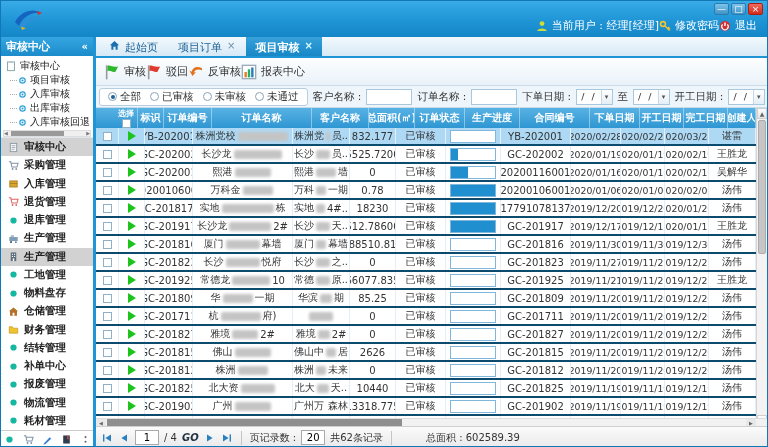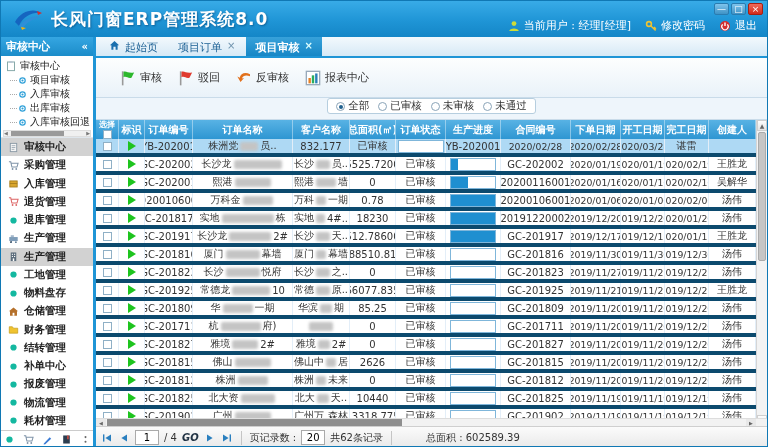--- a/index.html
+++ b/index.html
@@ -10,21 +10,21 @@
   
   .titlebar{height:36px;background:linear-gradient(180deg,#38abe7 0%,#1f95d6 55%,#1486c7 100%);
             position:relative;display:flex;align-items:center;padding-left:10px;}
   .logo{width:34px;height:26px;margin-right:6px;}
   .app-title{color:#fff;font-size:17px;font-weight:bold;letter-spacing:1px;
              text-shadow:1px 1px 2px rgba(0,60,110,.55);}
   .winctrl{position:absolute;top:2px;right:4px;display:flex;gap:2px;}
   .winbtn{width:15px;height:12px;font-size:9px;line-height:11px;text-align:center;color:#fff;
           background:linear-gradient(180deg,#7fc4ec,#3f93c6);border:1px solid #2a7cb0;border-radius:2px;cursor:pointer;}
   .winbtn.close{background:linear-gradient(180deg,#f06a5a,#d22b1c);border-color:#a81f12;}
-  .userarea{position:absolute;right:10px;top:17px;display:flex;align-items:center;gap:14px;color:#fff;font-size:11px;}
+  .userarea{position:absolute;right:10px;top:17px;display:flex;align-items:center;color:#fff;font-size:11px;}
   .userarea .uitem{display:flex;align-items:center;gap:4px;cursor:pointer;}
   
   .body{display:flex;height:411px;}
   .sidebar{width:95px;background:#fff;border-right:3px solid #1f95d6;display:flex;flex-direction:column;}
   .main{flex:1;display:flex;flex-direction:column;min-width:0;background:#fff;}
   
   .sb-search{margin:3px 2px;height:16px;border:1px solid #9fc3dc;background:#fff;display:flex;align-items:center;padding:0 2px;}
   .sb-search input{flex:1;min-width:0;border:0;outline:0;font-size:9.5px;color:#999;
                    font-family:"DejaVu Sans",sans-serif;background:transparent;}
   .sb-title{height:19px;background:linear-gradient(180deg,#35a6e2,#1b8cc9);color:#fff;font-weight:bold;
@@ -44,47 +44,47 @@
   .sb-foot{height:18px;border-top:1px solid #ccc;display:flex;align-items:center;justify-content:center;gap:8px;}
   
   .tabbar{height:21px;background:linear-gradient(180deg,#f3f9fd,#d6e9f6);border-bottom:2px solid #1f95d6;
           display:flex;align-items:flex-end;padding-left:4px;gap:2px;}
   .tab{height:19px;display:flex;align-items:flex-start;gap:5px;padding:16px 9px;font-size:11px;color:#1a5f93;
        cursor:pointer;border-radius:3px 3px 0 0;}
   .tab .x{font-size:10px;color:#6f93ad;}
   .tab.active{background:linear-gradient(180deg,#4db3e8,#1787c6);color:#fff;font-weight:bold;}
   .tab.active .x{color:#dff;}
   
-  .toolbar{height:40px;background:linear-gradient(180deg,#fdfefe,#e9f2f9);border-bottom:1px solid #c9dbe9;
-           display:flex;align-items:center;padding-left:24px;gap:16px;}
+  .toolbar{height:28px;background:linear-gradient(180deg,#fdfefe,#e9f2f9);border-bottom:1px solid #c9dbe9;
+           display:flex;align-items:center;padding-left:8px;}
   .tbtn{display:flex;align-items:center;gap:4px;font-size:11px;color:#333;cursor:pointer;}
   
   .filterbar{height:22px;background:#eef5fb;border-bottom:1px solid #c9dbe9;display:flex;align-items:center;
-             padding:0 3px;gap:5px;font-size:10.5px;color:#333;white-space:nowrap;overflow:hidden;flex-direction:column;}
+             padding:0 3px;gap:5px;font-size:10.5px;color:#333;white-space:nowrap;overflow:hidden;}
   .radio-group{background:#fff;border:1px solid #b6cedf;border-radius:3px;height:18px;display:flex;
                align-items:center;gap:9px;padding:0 8px;}
   .radio{display:flex;align-items:center;gap:3px;cursor:pointer;}
   .rdot{width:9px;height:9px;border-radius:50%;border:1px solid #8aa4b8;background:#fff;position:relative;}
   .rdot.on::after{content:"";position:absolute;left:2px;top:2px;width:4px;height:4px;border-radius:50%;background:#20618f;}
   .f-input{height:16px;border:1px solid #a9c7dd;background:#fff;font-size:10px;padding:0 2px;
            font-family:"DejaVu Sans",sans-serif;outline:0;}
   .date-box{height:16px;border:1px solid #a9c7dd;background:#fff;display:flex;align-items:center;font-size:9.5px;color:#333;}
   .date-box .dtext{padding:0 4px;letter-spacing:2px;}
   .date-box .drop{width:11px;height:100%;border-left:1px solid #c4d8e6;background:linear-gradient(180deg,#fff,#e4eef6);
                   font-size:7px;color:#555;display:flex;align-items:center;justify-content:center;cursor:pointer;}
   
   .table-wrap{position:relative;flex:1;min-height:0;display:flex;flex-direction:column;}
   :root{}
   .grid{display:grid;grid-template-columns:23px 26px 48px 100px 57px 46px 50px 55px 70px 50px 44px 44px 1fr;
         width:calc(100% - 11px);}
-  .thead{height:20px;background:linear-gradient(180deg,#58b2e4,#2e96d2);color:#fff;font-weight:bold;font-size:10px;}
+  .thead{height:20px;background:linear-gradient(180deg,#58b2e4,#2e96d2);color:#fff;font-weight:bold;font-size:10px;padding-left:19px;}
   .thead .hc{display:flex;align-items:center;justify-content:center;border-right:1px solid rgba(255,255,255,.4);
              overflow:hidden;white-space:nowrap;flex-direction:column;line-height:10px;}
   .rows{height:290px;overflow:hidden;position:relative;}
-  .trow{height:18px;background:#fff;border-bottom:4px solid #0c4a6e;color:#333;font-size:10px;cursor:pointer;}
+  .trow{height:18px;background:#fff;border-bottom:2px solid #0c4a6e;color:#333;font-size:10px;cursor:pointer;}
   .trow.sel{background:#aed9f4;}
   .trow .tc{display:flex;align-items:center;justify-content:center;overflow:hidden;white-space:nowrap;
             border-right:1px solid #e3eef8;padding:0 1px;}
   .chk{width:9px;height:9px;border:1px solid #8fb0c6;background:#fff;}
   .tri{width:0;height:0;border-left:8px solid #1ec41e;border-top:5px solid transparent;border-bottom:5px solid transparent;}
   .blur{display:inline-block;height:9px;background:#c4c4c4;filter:blur(1.5px);border-radius:2px;margin:0 2px;vertical-align:-1px;}
   .pbox{width:46px;height:13px;background:#fff;border:1px solid #7fb6da;overflow:hidden;}
   .pfill{height:100%;background:#1f8fd0;}
   .datecell{font-size:9.3px;}
   
@@ -113,21 +113,20 @@
 
 <div class="app">
 
   <div class="titlebar">
     <svg class="logo" viewBox="0 0 34 26">
       <path d="M4 16 C10 4 24 2 30 7 C22 6 12 10 8 20 Z" fill="#1565c0"></path>
       <path d="M8 20 C14 12 24 9 30 11 C22 13 14 17 12 23 Z" fill="#2e8fd8"></path>
       <path d="M26 5 L31 7 L27 9 Z" fill="#d32f2f"></path>
       <path d="M10 21 L15 22 L11 24 Z" fill="#f2b50e"></path>
     </svg>
-    <span class="app-title">长风门窗ERP管理系统8.0</span>
     <div class="winctrl">
       <div class="winbtn">—</div>
       <div class="winbtn">□</div>
       <div class="winbtn close">×</div>
     </div>
     <div class="userarea">
       <span class="uitem">
         <span class="icon">
             <svg width="12" height="12" viewBox="0 0 12 12">
               <circle cx="6" cy="3.6" r="2.4" fill="#cddc39"></circle>
@@ -544,20 +543,24 @@
         <div class="rows" id="rows">
             <div class="trow grid sel">
               <div class="tc">
                 <span class="chk"></span>
               </div>
               <div class="tc">
                 <span class="tri"></span>
               </div>
               <div class="tc">YB-202001</div>
               <div class="tc">
+                <span>株洲党校</span>
+                <span class="blur" style="width: 50px;"></span>
+              </div>
+              <div class="tc">
                 <span>株洲党</span>
                 <span class="blur" style="width: 18px;"></span>
                 <span>员..</span>
               </div>
               <div class="tc">832.177</div>
               <div class="tc">已审核</div>
               <div class="tc">
                 <span class="pbox">
                   <span class="pfill" style="display: block; width: 0%;"></span>
                 </span>
@@ -676,21 +679,21 @@
                 <span class="blur" style="width: 14px;"></span>
                 <span>4#..</span>
               </div>
               <div class="tc">18230</div>
               <div class="tc">已审核</div>
               <div class="tc">
                 <span class="pbox">
                   <span class="pfill" style="display: block; width: 100%;"></span>
                 </span>
               </div>
-              <div class="tc">20191220002</div>
+              <div class="tc">17791078137</div>
               <div class="tc datecell">2019/12/20</div>
               <div class="tc datecell">2019/12/20</div>
               <div class="tc datecell">2020/01/20</div>
               <div class="tc">汤伟</div>
             </div>
             <div class="trow grid">
               <div class="tc">
                 <span class="chk"></span>
               </div>
               <div class="tc">

